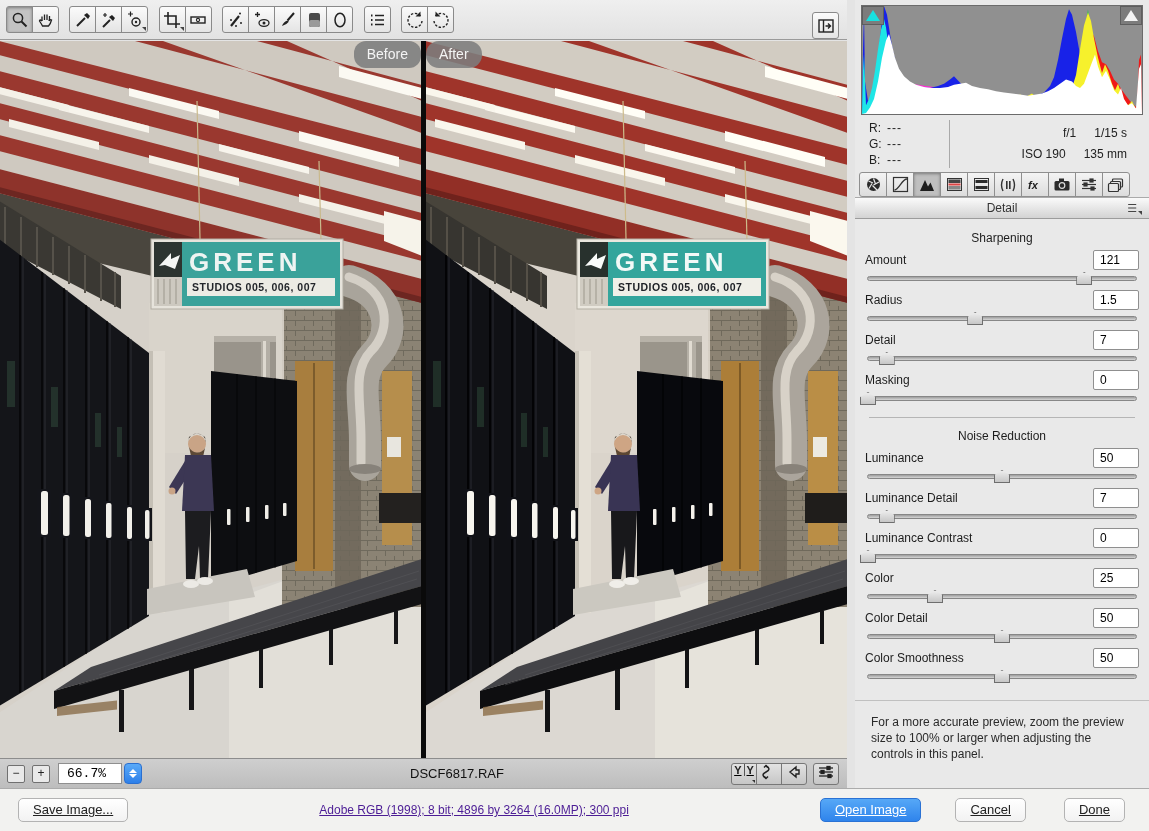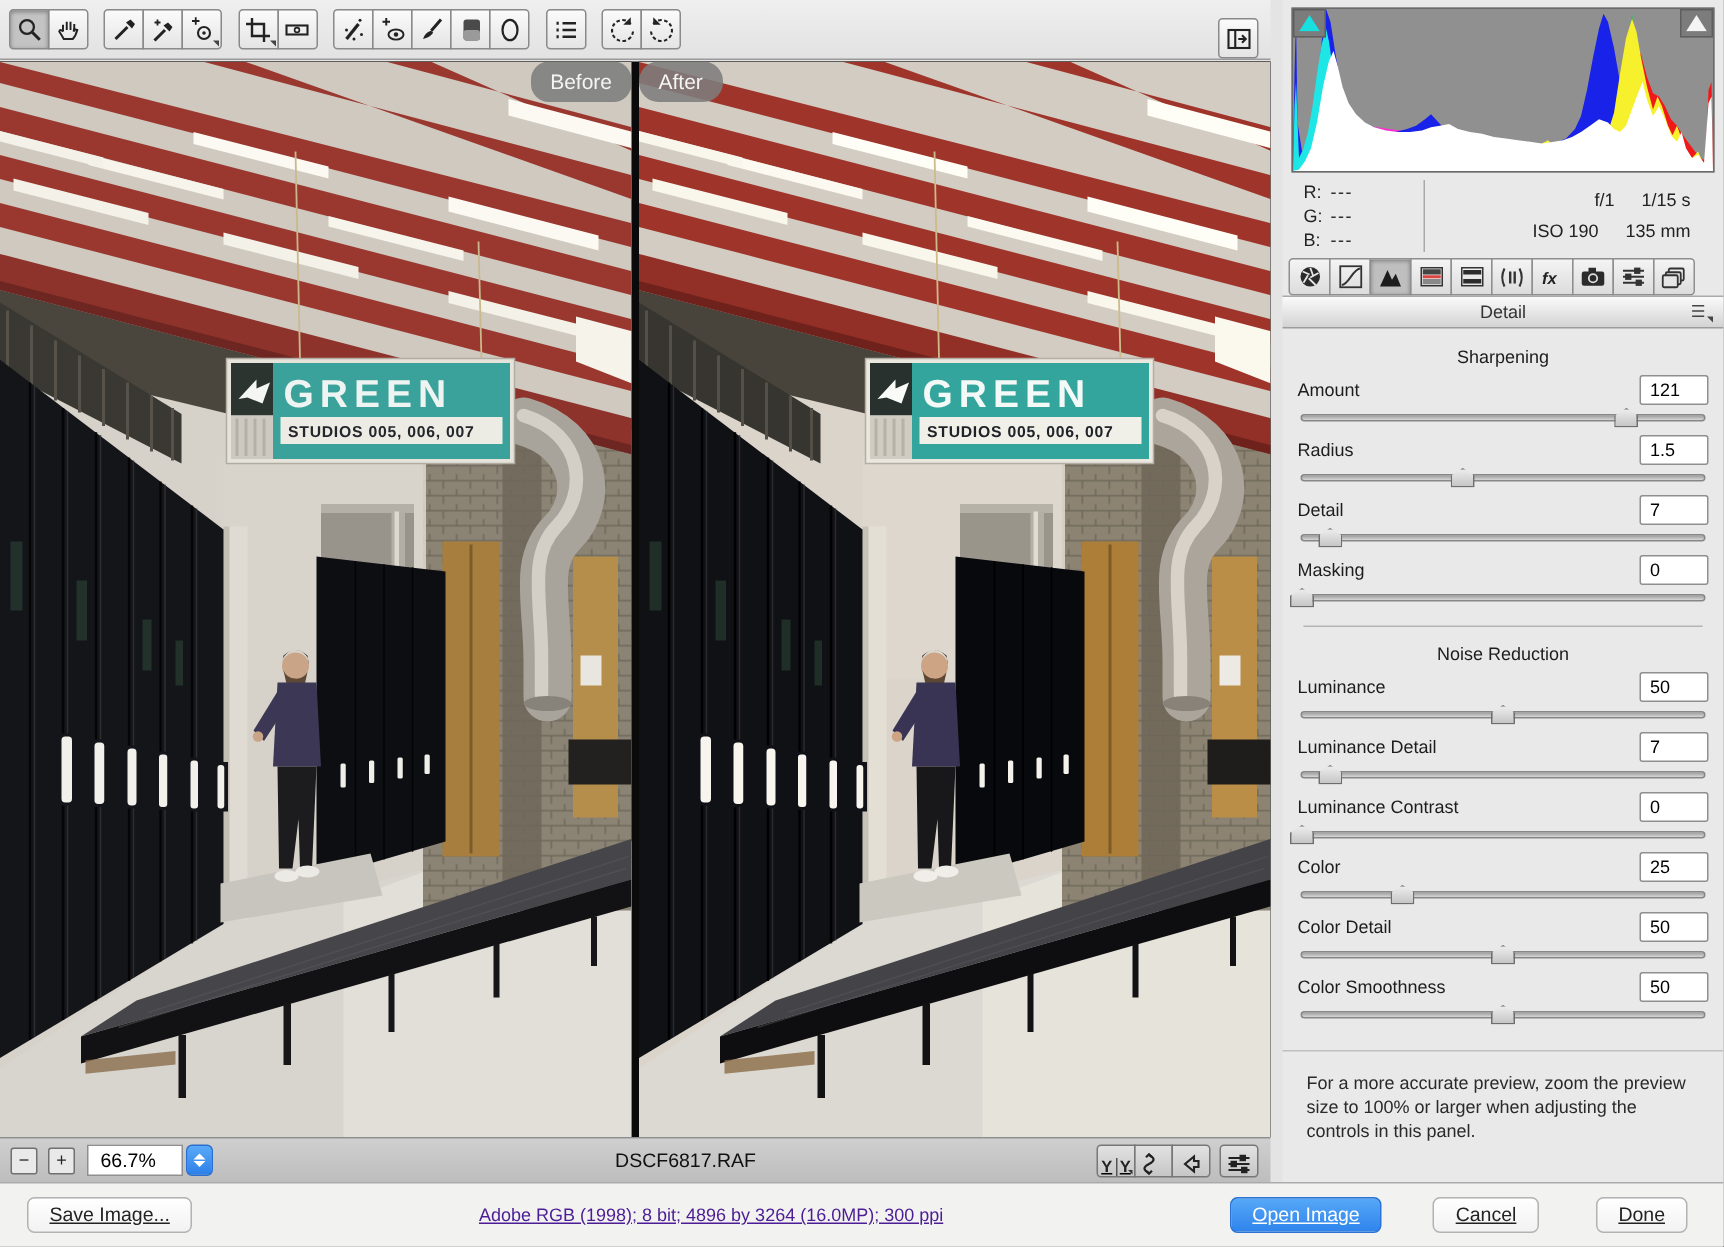--- a/index.html
+++ b/index.html
@@ -25,28 +25,28 @@
   .pane-after  { left:426px; width:421px; }
   .pane svg.photo { position:absolute; left:0; top:0; }
   .pane-after svg.photo { filter:contrast(1.04) saturate(1.05); }
   .shot-label { position:absolute; top:0; background:rgba(125,125,125,.88); color:#f4f4f4; font-size:14px; padding:5px 13px 6px; }
   .label-before { right:0;border-radius:12px; }
   .label-after { left:0;border-radius:13px; }
 
   
   .previewbar { position:absolute; left:0; top:758px; width:847px; height:30px; background:linear-gradient(#cfcfcf,#bdbdbd); border-top:1px solid #8d8d8d; display:flex; align-items:center; }
   .zbtn { width:18px; height:18px; border:1px solid #707070; background:#e9e9e9; margin-left:7px; font-size:12px; line-height:15px; text-align:center; color:#222; border-radius:2px; }
-  .zoomfield { margin-left:8px; width:64px; height:21px; border:1px solid #8f8f8f; background:#fff; font-size:13px; padding-left:8px; font-family:Liberation Sans, sans-serif; }
+  .zoomfield { margin-left:8px; width:64px; height:21px; border:1px solid #8f8f8f; background:#fff; font-size:13px; padding-left:8px; font-family:Liberation Mono, monospace; }
   .stepper { width:18px; height:21px; margin-left:2px; background:linear-gradient(#5aaaf8,#2d7fe9); border:1px solid #2a6fd0; border-radius:4px; display:flex; flex-direction:column; align-items:center; justify-content:center; gap:1px; }
   .stepper i { width:0; height:0; border-left:4px solid transparent; border-right:4px solid transparent; }
   .stepper .up { border-bottom:4px solid #fff; }
   .stepper .dn { border-top:4px solid #fff; }
   .filename { flex:1; text-align:center; font-size:13px; color:#111; padding-left:40px; }
   .pbicons { display:flex; margin-right:8px; }
-  .pbtn { width:26px; height:22px; border:1px solid #777; background:linear-gradient(#e2e2e2,#c6c6c6); margin-left:-1px; display:flex; align-items:flex-end; justify-content:center; position:relative;text-decoration:underline; }
+  .pbtn { width:26px; height:22px; border:1px solid #777; background:linear-gradient(#e2e2e2,#c6c6c6); margin-left:-1px; display:flex; align-items:flex-start; justify-content:center; position:relative;text-decoration:underline; }
   .pbtn:first-child { border-radius:3px 0 0 3px; }
   .pbtn:nth-child(3) { border-radius:0 3px 3px 0; }
   .pbtn.lone { margin-left:6px; border-radius:3px; }
   .yy { font-size:11px; font-weight:bold; color:#222; letter-spacing:0; }
   .yy span { border-right:1px solid #555; padding-right:2px; margin-right:2px; }
 
   
   .rightpanel { position:absolute; left:855px; top:0; width:294px; height:788px; background:#e9e9e9; }
   .histo { position:absolute; left:6px; top:5px; width:282px; height:110px; background:#909090; border:1px solid #6b6b6b; }
   .histo svg { position:absolute; left:0; top:0; width:100%; height:100%; }

